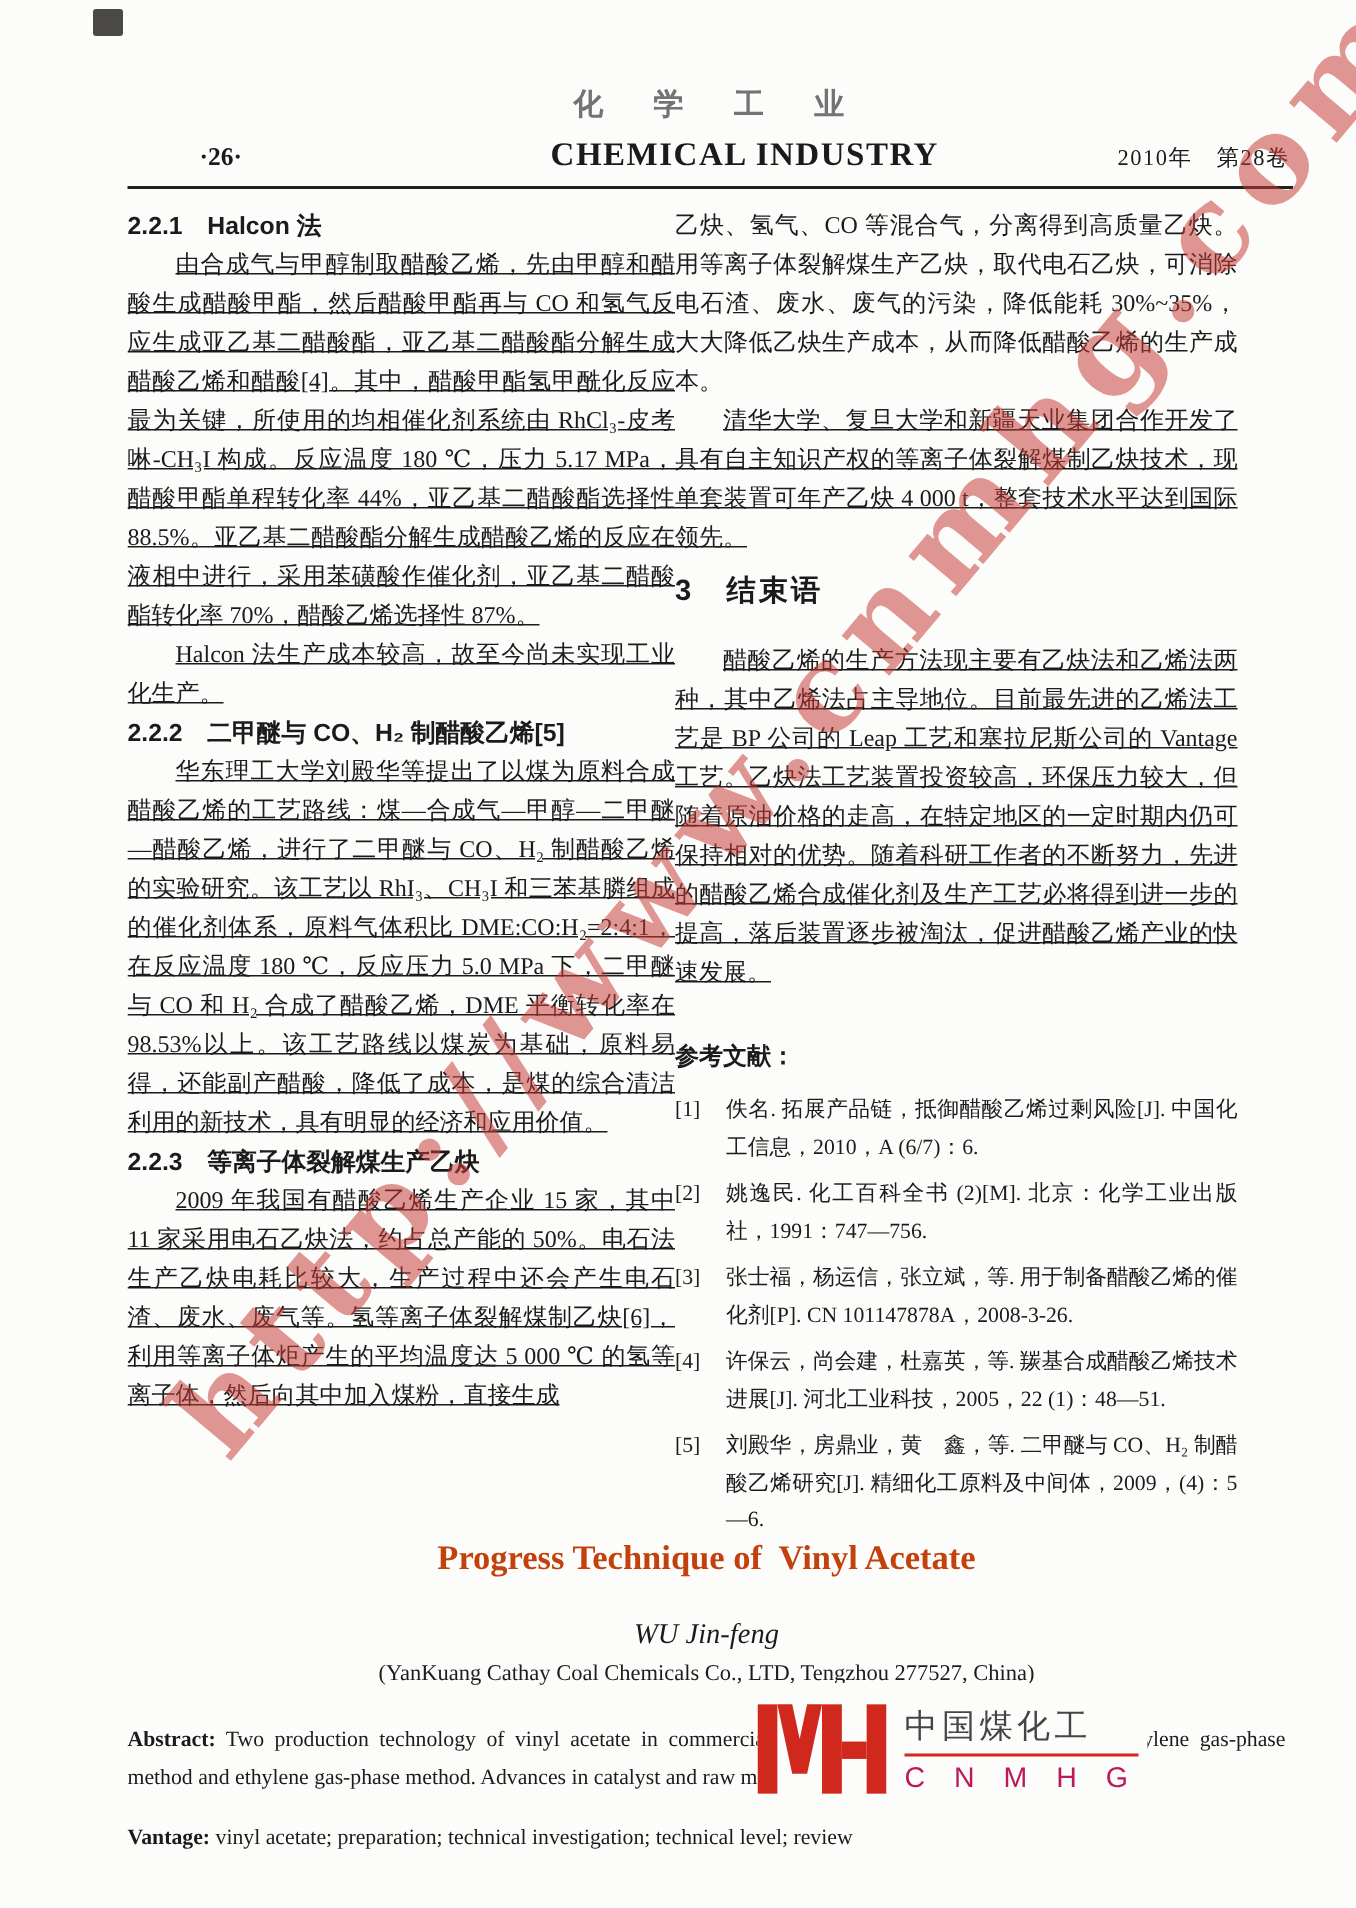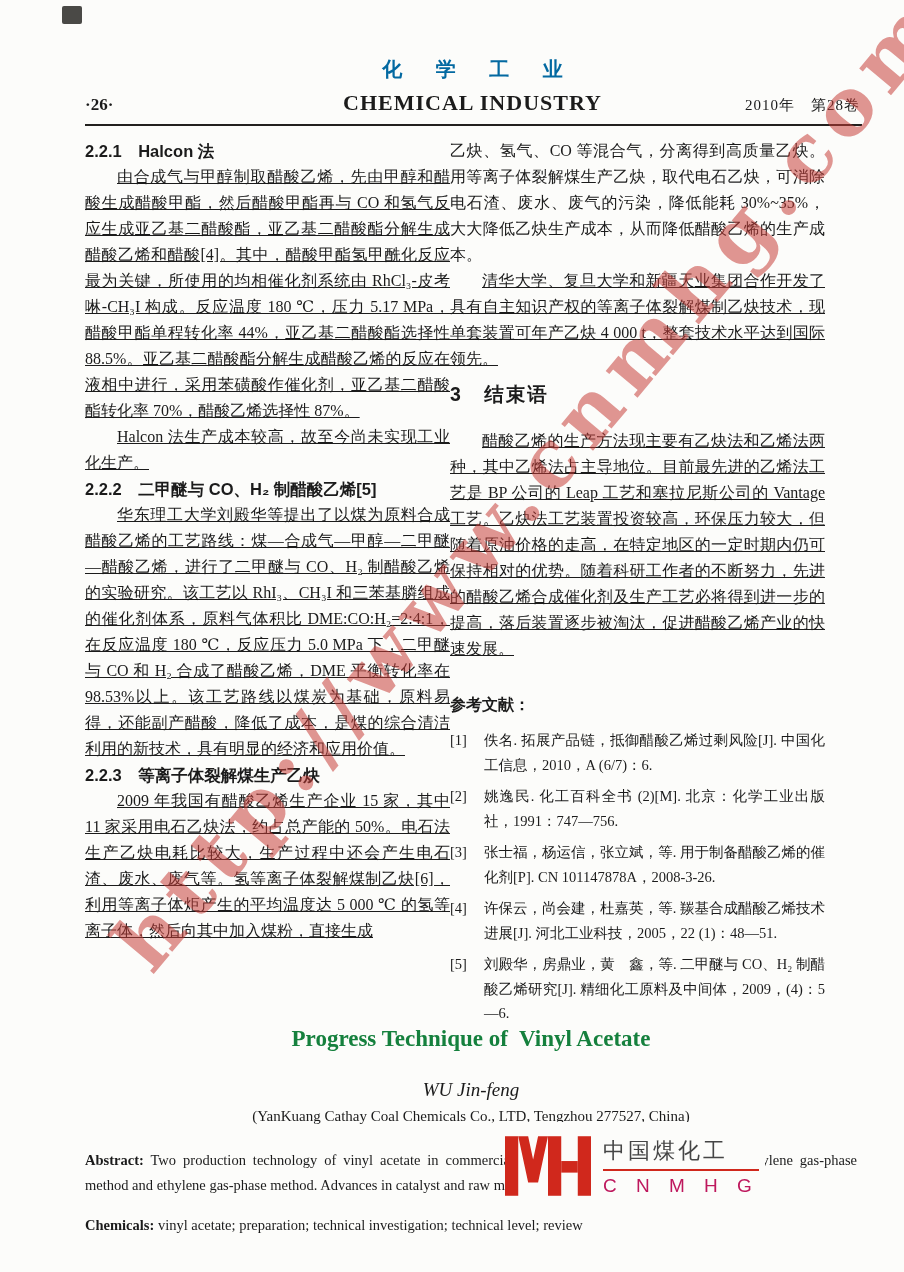--- a/index.html
+++ b/index.html
@@ -3,22 +3,22 @@
 <meta charset="utf-8">
 <title>Scanned Journal Page</title>
 <style>
   html,body{margin:0;padding:0;}
   body{width:904px;height:1272px;background:#efeeea;font-family:"Liberation Serif","DejaVu Serif",serif;}
   .page{position:relative;width:904px;height:1272px;background:#fcfcfa;overflow:hidden;color:#1b1b1b;}
 
   
   .header{position:absolute;top:56px;left:85px;width:775px;}
   .hdr-cn{text-align:center;font-size:20px;font-weight:bold;letter-spacing:14px;padding-left:14px;
-          font-family:"Liberation Sans","DejaVu Sans",sans-serif;color:#0369a1;}
-  .hdr-row{display:grid;grid-template-columns:1fr auto 1fr;align-items:baseline;margin-top:7px;}
+          font-family:"Liberation Sans","DejaVu Sans",sans-serif;color:#737373;}
+  .hdr-row{display:grid;grid-template-columns:1fr auto 1fr;align-items:baseline;margin-top:7px;margin-left:48px;}
   .hdr-page{font-weight:bold;font-size:17px;justify-self:start;}
   .hdr-en{font-weight:bold;font-size:22px;letter-spacing:1px;justify-self:center;}
   .hdr-issue{font-size:15px;justify-self:end;letter-spacing:1px;}
   .rule{position:absolute;top:124px;left:85px;width:777px;height:0;border-top:2.2px solid #22201e;}
 
   
   .columns{position:absolute;top:138px;left:85px;width:770px;height:884px;display:flex;overflow:hidden;}
   .col{font-size:16px;line-height:26px;text-align:justify;}
   .col-left{width:365px;}
   .col-right{width:375px;}
@@ -29,21 +29,21 @@
   .para{text-indent:2em;text-decoration:underline;}
   .cont{}
   .refhead{font-weight:bold;font-family:"Liberation Sans","DejaVu Sans",sans-serif;font-size:16px;
            margin:30px 0 10px;text-align:left;}
   .ref{display:flex;font-size:14.5px;line-height:24.5px;margin-bottom:7px;}
   .ref-label{flex:0 0 34px;}
   .ref-text{flex:1;text-align:justify;}
 
   
   .english{position:absolute;top:1026px;left:85px;width:772px;}
-  .en-title{text-align:center;font-size:23px;font-weight:bold;white-space:pre-wrap;color:#15803d;}
+  .en-title{text-align:center;font-size:23px;font-weight:bold;white-space:pre-wrap;color:#c2410c;}
   .en-author{text-align:center;font-style:italic;font-size:19px;margin-top:27px;}
   .en-affil{text-align:center;font-size:15px;margin-top:7px;}
   .en-abstract{text-align:justify;font-size:14.5px;line-height:25px;margin-top:23px;}
   .en-abstract b,.en-keywords b{font-family:"Liberation Serif","DejaVu Serif",serif;}
   .abs-gap{display:inline-block;width:205px;}
   .en-keywords{text-align:left;font-size:14.5px;line-height:25px;margin-top:1px;}
 
   
   .watermark{position:absolute;left:530px;top:482px;
              transform:translate(-50%,-50%) rotate(-50deg);
@@ -122,21 +122,21 @@
   </main>
 
   <div class="watermark" style="color: rgba(197, 58, 52, 0.533);">http://www.cnmhg.com</div>
 
   <section class="english">
     <div class="en-title">Progress Technique of  Vinyl Acetate</div>
     <div class="en-author">WU Jin-feng</div>
     <div class="en-affil">(YanKuang Cathay Coal Chemicals Co., LTD, Tengzhou 277527, China)</div>
     <p class="en-abstract"><b>Abstract:</b>
       <span>Two production technology of vinyl acetate in commercial pr</span><span class="abs-gap"></span><span>acetylene gas-phase method and ethylene gas-phase method. Advances in catalyst and raw materials route are introduced.</span></p>
-    <p class="en-keywords"><b>Chemicals:</b>
+    <p class="en-keywords"><b>Vantage:</b>
       <span>vinyl acetate; preparation; technical investigation; technical level; review</span></p>
   </section>
 
   <div class="logo">
     <svg width="86" height="60" viewBox="0 0 104 72" aria-hidden="true">
       <g fill="#d0281c">
         <rect x="0" y="0" width="16" height="72"></rect>
         <polygon points="16,0 28,0 34,28 40,0 52,0 40,56 28,56"></polygon>
         <rect x="52" y="0" width="16" height="72"></rect>
         <rect x="88" y="0" width="16" height="72"></rect>

